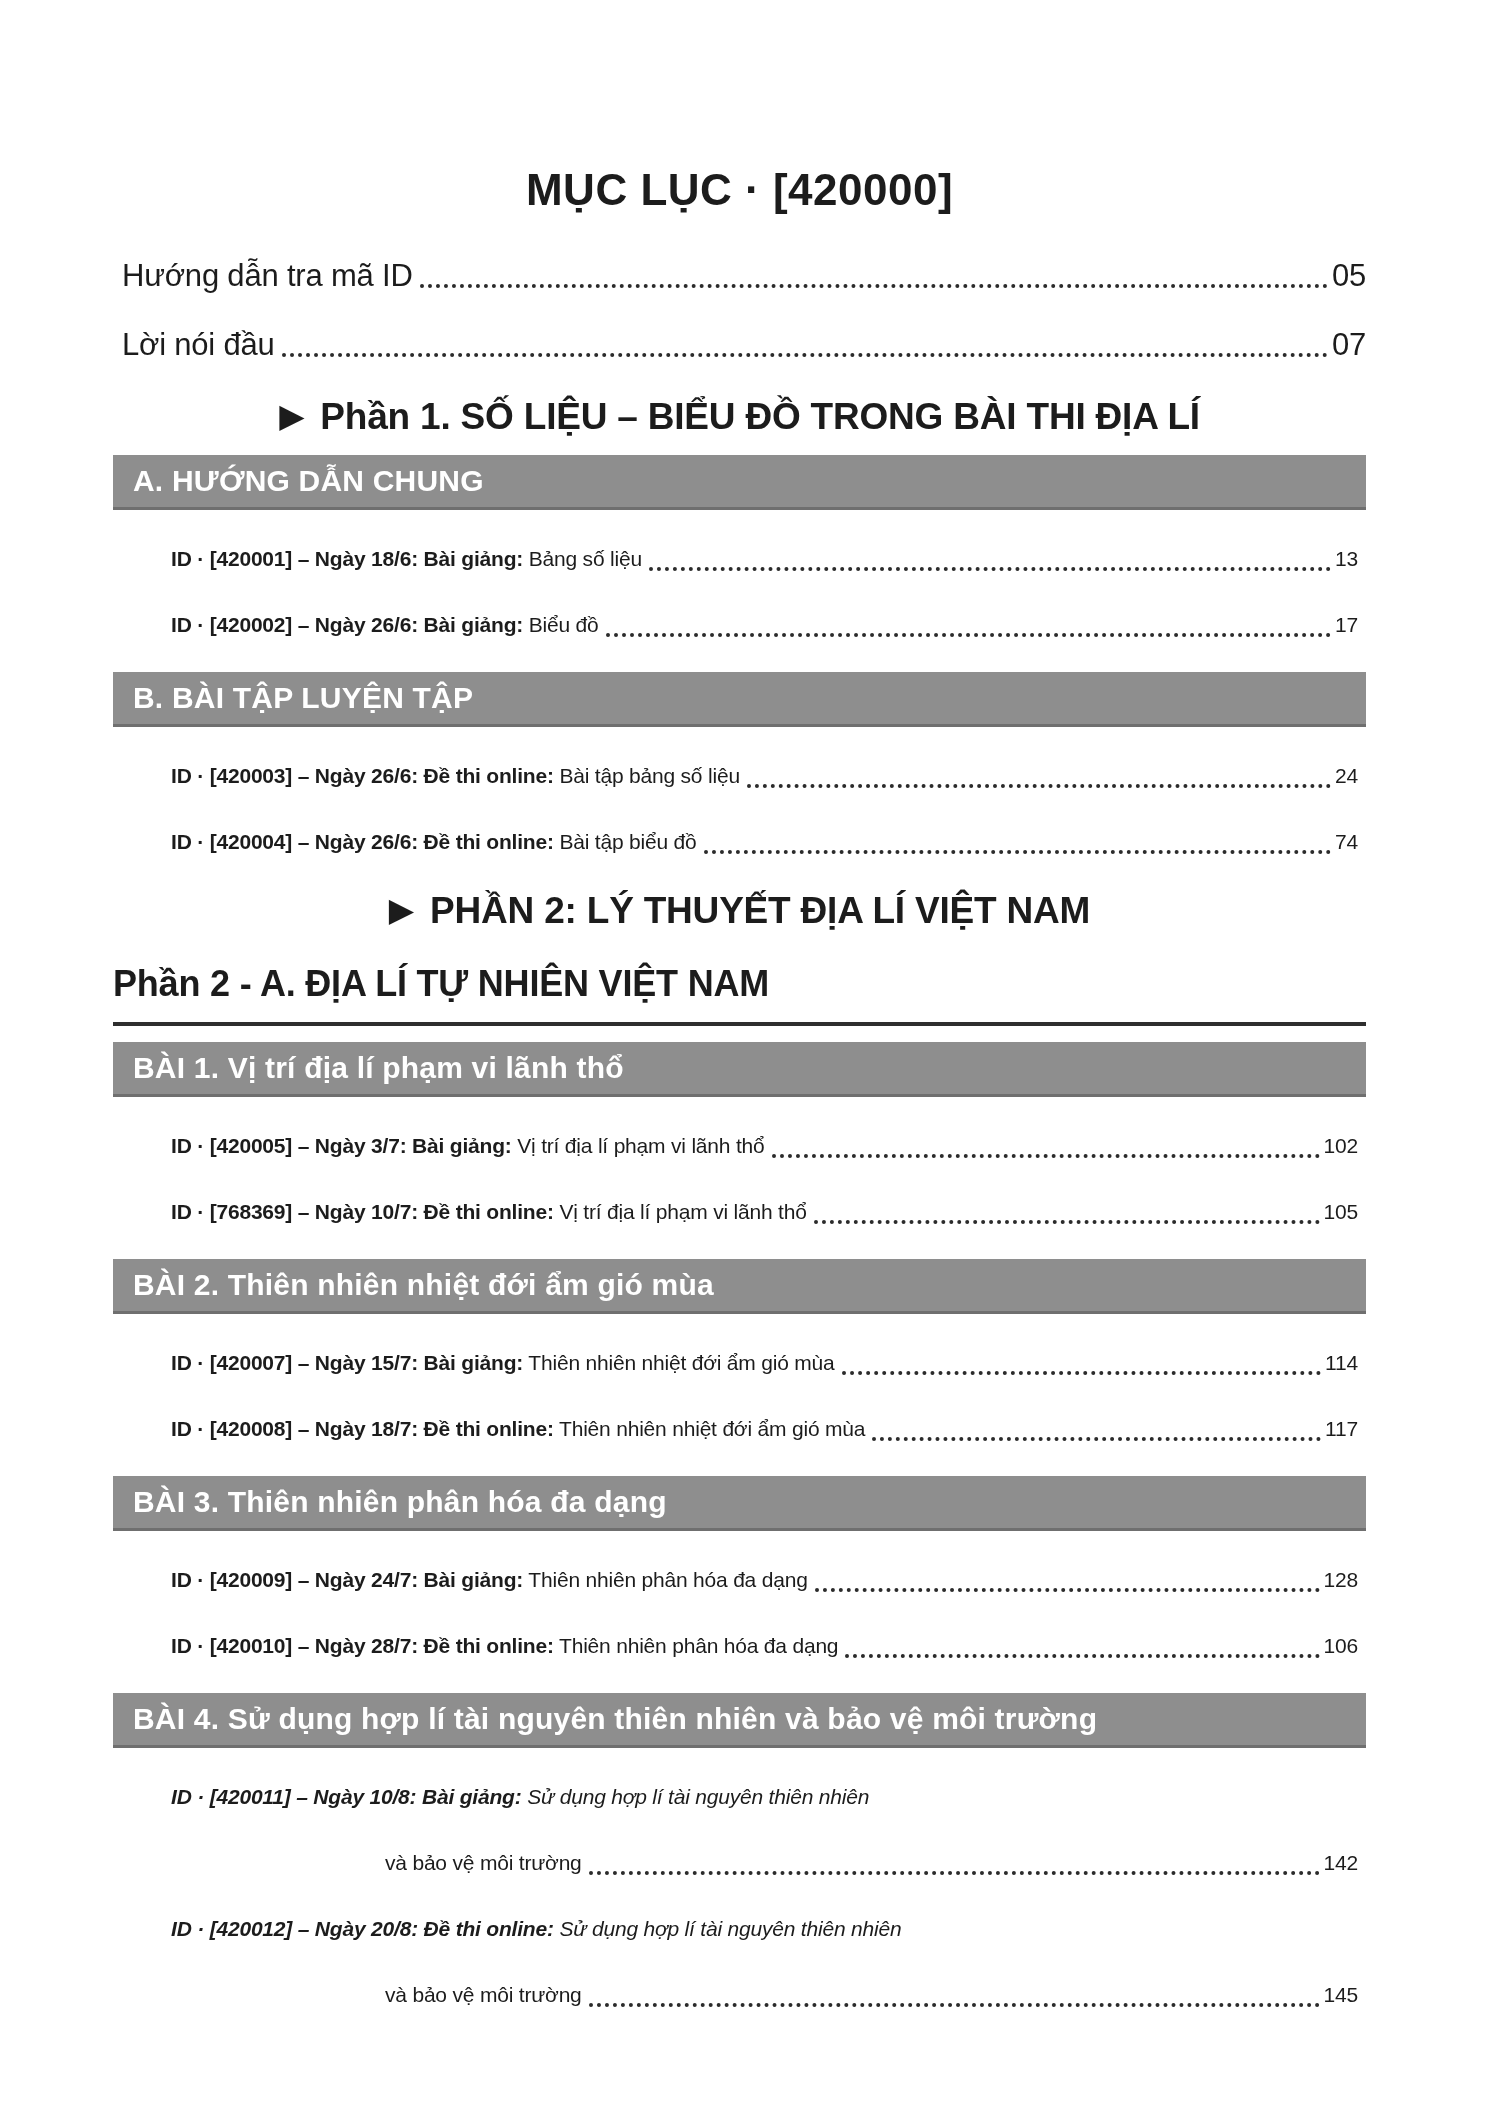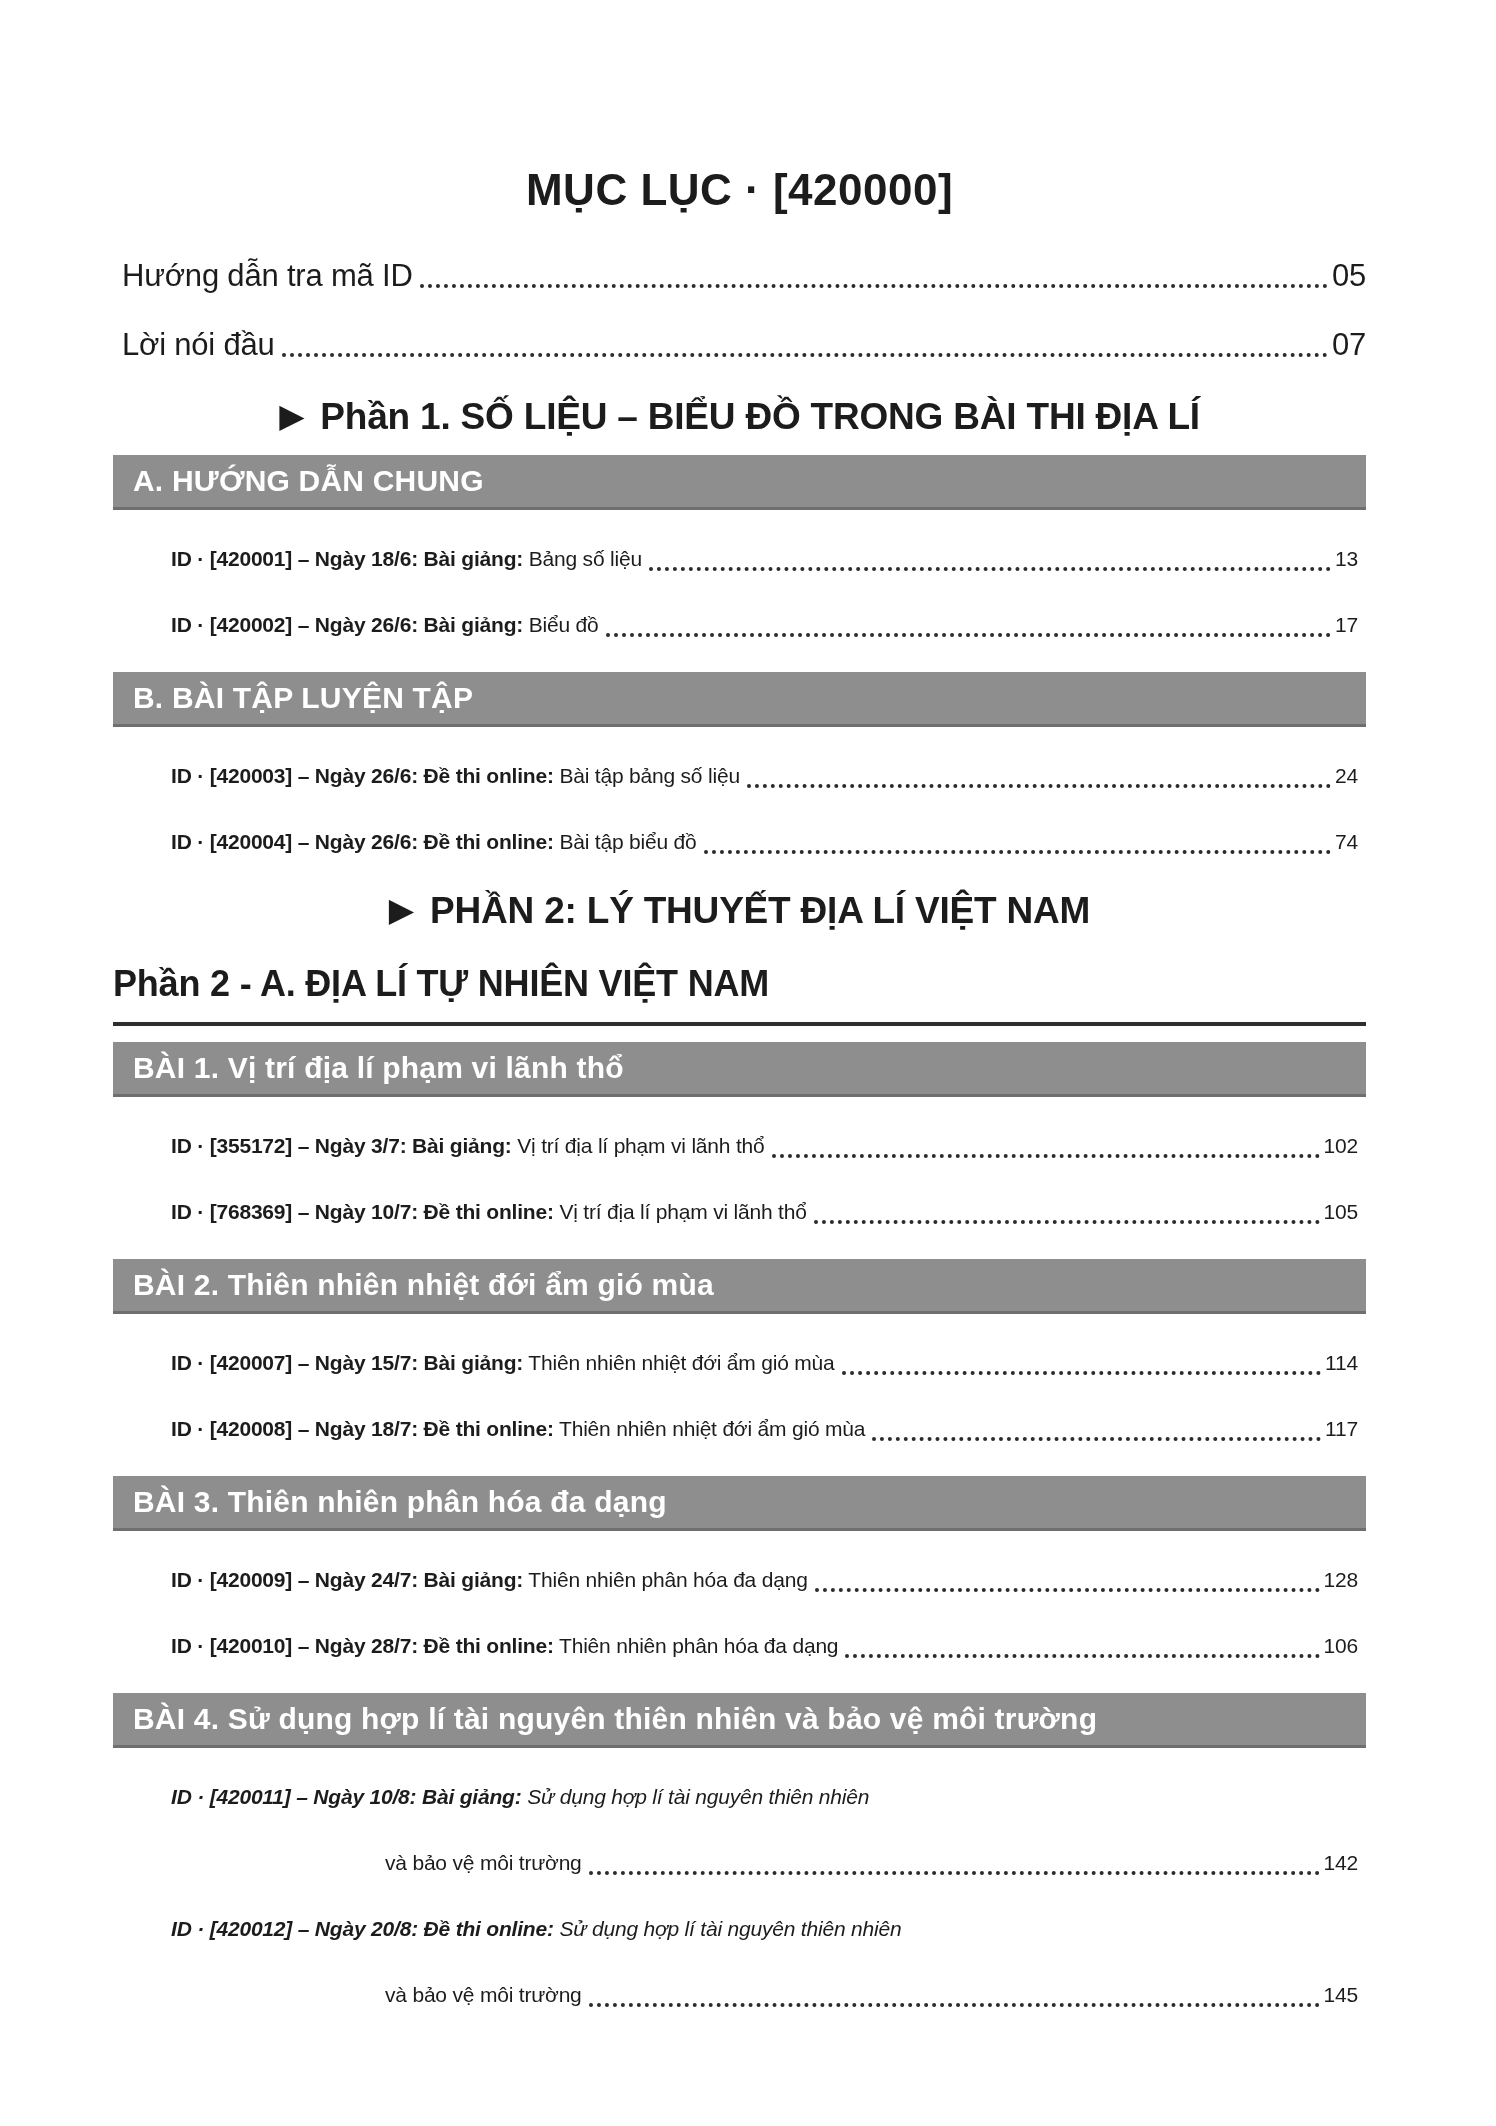--- a/index.html
+++ b/index.html
@@ -142,21 +142,21 @@
     <span class="tri">▶</span>
     <span>PHẦN 2: LÝ THUYẾT ĐỊA LÍ VIỆT NAM</span>
   </h2>
 
   <div class="subheading">Phần 2 - A. ĐỊA LÍ TỰ NHIÊN VIỆT NAM</div>
   <div class="rule"></div>
 
   <div class="bar">BÀI 1. Vị trí địa lí phạm vi lãnh thổ</div>
 
   <div class="entry">
-    <span class="lbl"><b>ID · [355172] – Ngày 3/7: Bài giảng:</b> <span>Vị trí địa lí phạm vi lãnh thổ</span></span>
+    <span class="lbl"><b>ID · [420005] – Ngày 3/7: Bài giảng:</b> <span>Vị trí địa lí phạm vi lãnh thổ</span></span>
     <span class="leader"></span>
     <span class="pg">102</span>
   </div>
   <div class="entry">
     <span class="lbl"><b>ID · [768369] – Ngày 10/7: Đề thi online:</b> <span>Vị trí địa lí phạm vi lãnh thổ</span></span>
     <span class="leader"></span>
     <span class="pg">105</span>
   </div>
 
   <div class="bar">BÀI 2. Thiên nhiên nhiệt đới ẩm gió mùa</div>

